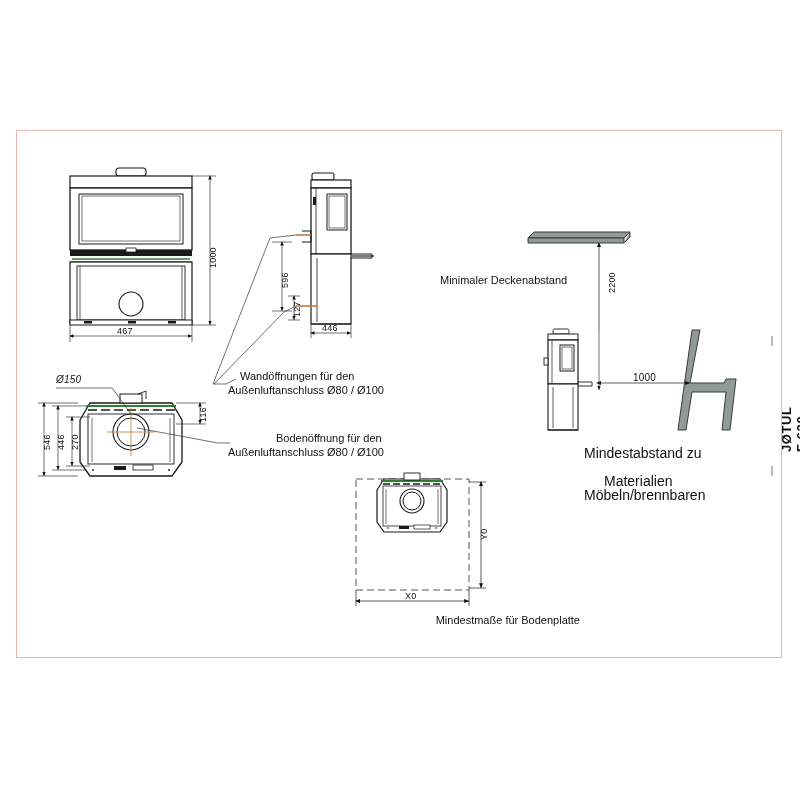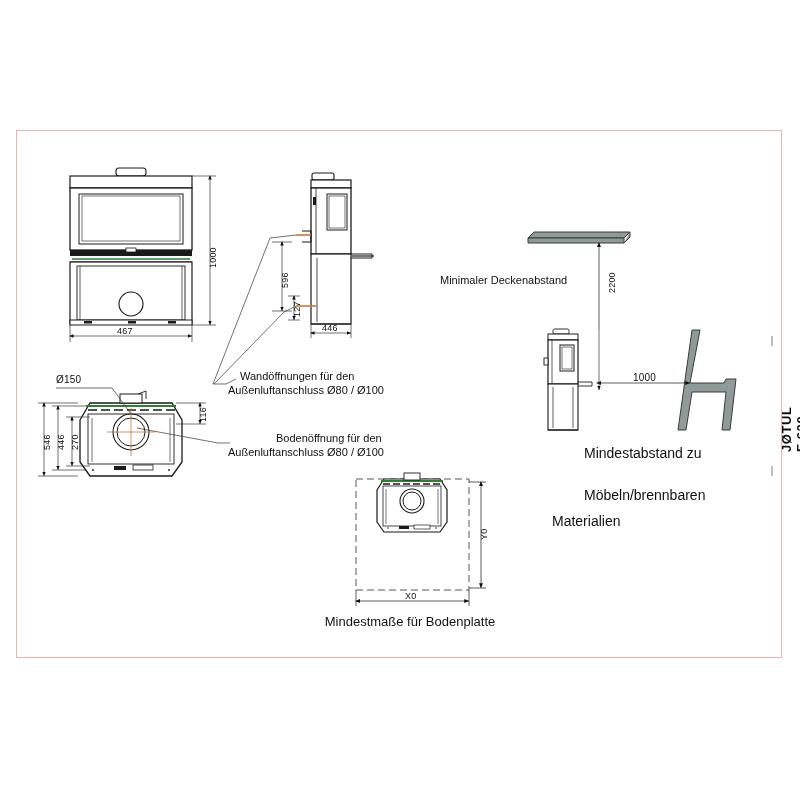--- a/index.html
+++ b/index.html
@@ -21,21 +21,21 @@
     font-family:"Liberation Sans","DejaVu Sans",sans-serif;
     color:#20201f;white-space:pre;line-height:1.35;
   }
   .dim{font-size:9px;color:#111;letter-spacing:0.2px;}
   .dimv{
     transform-origin:0 0;
     transform:rotate(-90deg);
   }
   .note{font-size:11px;color:#111;}
   .note2{font-size:14px;color:#111;}
-  .cap{font-size:13px;color:#111;text-align:center;}
+  .cap{font-size:11px;color:#111;text-align:right;}
   .brand{
     position:absolute;font-size:13px;font-weight:bold;letter-spacing:0.6px;
     color:#111;transform-origin:0 0;transform:rotate(-90deg);
     font-family:"Liberation Sans","DejaVu Sans",sans-serif;
   }
 </style>
 </head>
 <body>
 
 <div id="sheet">
@@ -277,39 +277,39 @@
   </svg>
   </div>
 
   <div class="lbl dim dimv" style="left:207px;top:268px;">1000</div>
   <div class="lbl dim" style="left:117px;top:325px;">467</div>
 
   <div class="lbl dim dimv" style="left:279px;top:288px;">596</div>
   <div class="lbl dim dimv" style="left:291px;top:317px;">127</div>
   <div class="lbl dim" style="left:322px;top:322px;">446</div>
 
-  <div class="lbl dim" style="left:56px;top:373px;font-size:10px;">Ø150</div>
+  <div class="lbl dim" style="left:56px;top:373px;font-size:10px;font-style:italic;">Ø150</div>
   <div class="lbl dim dimv" style="left:41px;top:450px;">546</div>
   <div class="lbl dim dimv" style="left:55px;top:450px;">446</div>
   <div class="lbl dim dimv" style="left:69px;top:450px;">270</div>
   <div class="lbl dim dimv" style="left:197px;top:422px;">116</div>
 
   <div class="lbl note" style="left:240px;top:369px;">Wandöffnungen für den</div>
   <div class="lbl note" style="left:228px;top:383px;">Außenluftanschluss Ø80 / Ø100</div>
 
   <div class="lbl note" style="left:228px;top:431px;padding-left:48px;">Bodenöffnung für den</div>
   <div class="lbl note" style="left:228px;top:445px;">Außenluftanschluss Ø80 / Ø100</div>
 
   <div class="lbl note" style="left:440px;top:273px;">Minimaler Deckenabstand</div>
   <div class="lbl dim dimv" style="left:606px;top:293px;">2200</div>
 
   <div class="lbl dim" style="left:633px;top:371px;font-size:10px;">1000</div>
   <div class="lbl note2" style="left:584px;top:444px;">Mindestabstand zu</div>
   <div class="lbl note2" style="left:584px;top:458px;margin-top:28px;">Möbeln/brennbaren</div>
-  <div class="lbl note2" style="left:552px;top:472px;margin-top:40px;">Materialien</div>
+  <div class="lbl note2" style="left:604px;top:472px;">Materialien</div>
 
   <div class="lbl dim" style="left:405px;top:590px;">X0</div>
   <div class="lbl dim dimv" style="left:478px;top:540px;">Y0</div>
 
   <div class="lbl cap" style="left:240px;top:613px;width:340px;">Mindestmaße für Bodenplatte</div>
 
   <div class="brand" style="left:779px;top:452px;">JØTUL F 620 B</div>
 
 </div>
 

